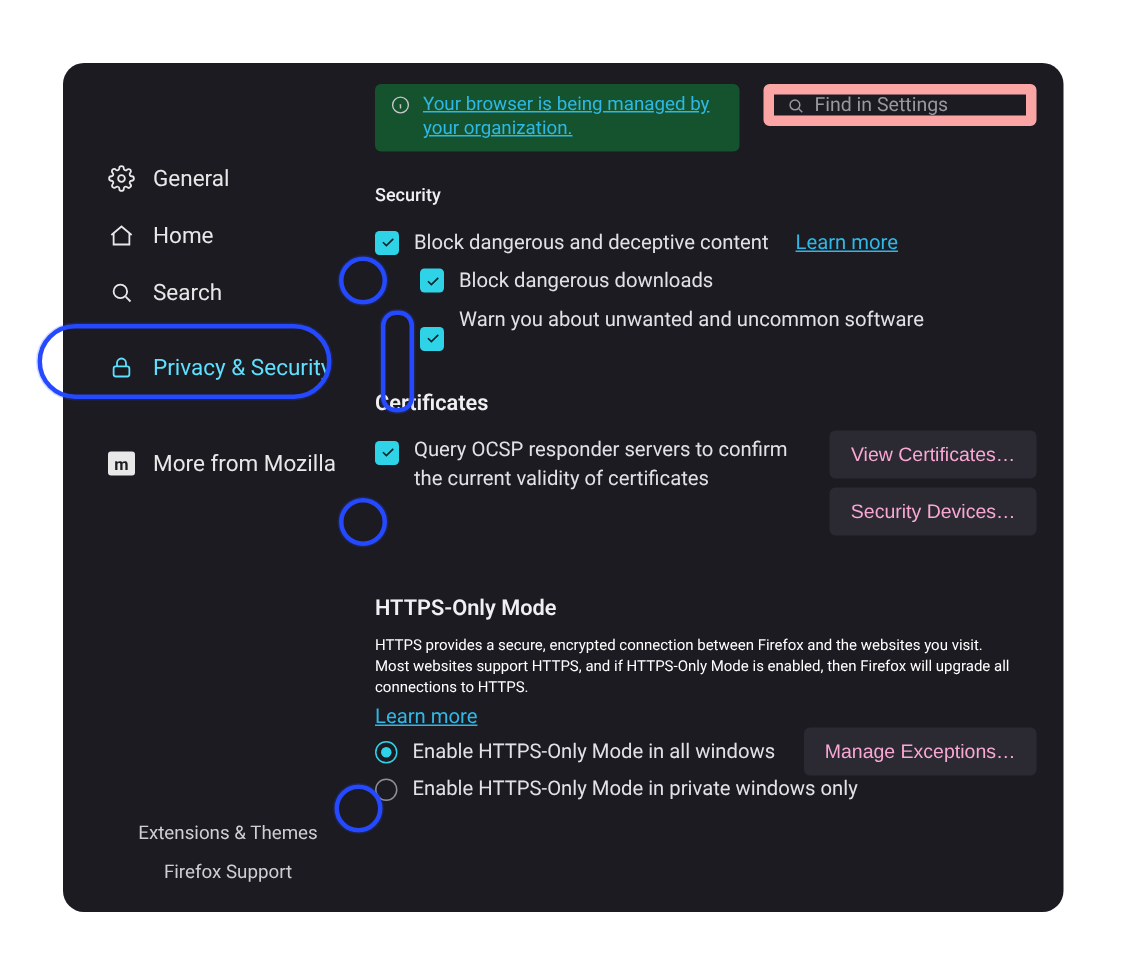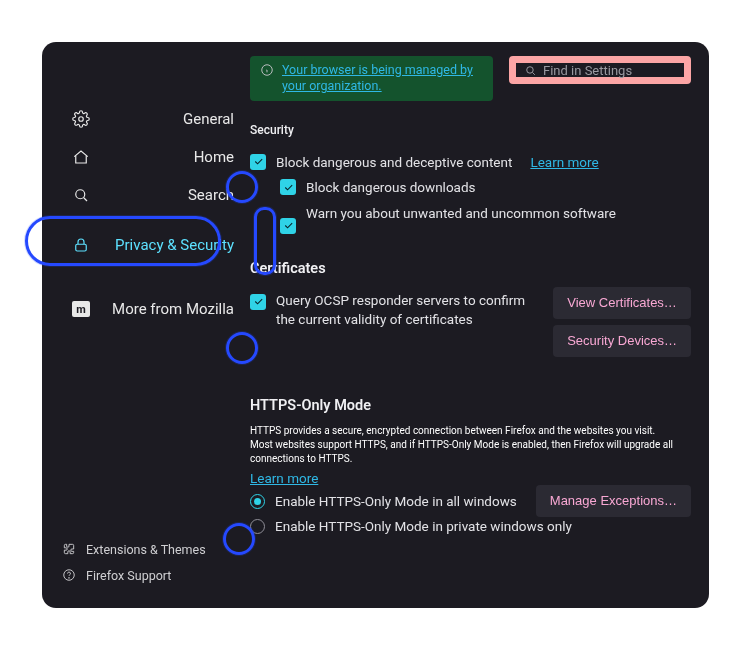--- a/index.html
+++ b/index.html
@@ -30,38 +30,37 @@
   }
   .nav { display: flex; flex-direction: column; gap: 0; padding: 0 0 0 12px; }
   .nav-item {
     display: flex; align-items: center; gap: 12px;
     height: 38px;
     padding: 0 8px 0 18px;
     font-size: 15px;
     color: #e8e8e8;
     cursor: default;
     border-radius: 6px;
-    justify-content: space-between;
   }
   .nav-item.active {
     
     color: #5de1ff;
   }
   .nav-icon { width: 18px; height: 18px; flex: 0 0 18px; display:flex; align-items:center; justify-content:center; }
   .nav-icon svg { width: 18px; height: 18px; stroke: currentColor; fill: none; stroke-width: 1.6; }
   .nav-item.more .nav-icon { background:#e8e8e8; color:#1c1b22; border-radius:2px; width:18px; height:16px; font-size:11px; font-weight:700; display:flex; align-items:center; justify-content:center; }
 
   .sidebar-footer {
     margin-top: auto;
     padding: 0 0 10px 20px;
     display: flex; flex-direction: column; gap: 4px;
   }
   .sidebar-footer .foot-item {
     display:flex; align-items:center; gap:10px;
-    font-size: 12.5px; color:#cfcfd2; height:22px;
+    font-size: 12.5px; color:#cfcfd2; height:22px;flex-direction:column;
   }
   .sidebar-footer .foot-item svg { width:14px; height:14px; stroke:#cfcfd2; fill:none; stroke-width:1.6; }
 
   
   .content {
     flex: 1;
     position: relative;
     padding: 14px 18px 10px 8px;
     overflow: hidden;
     font-size: 13.5px;

